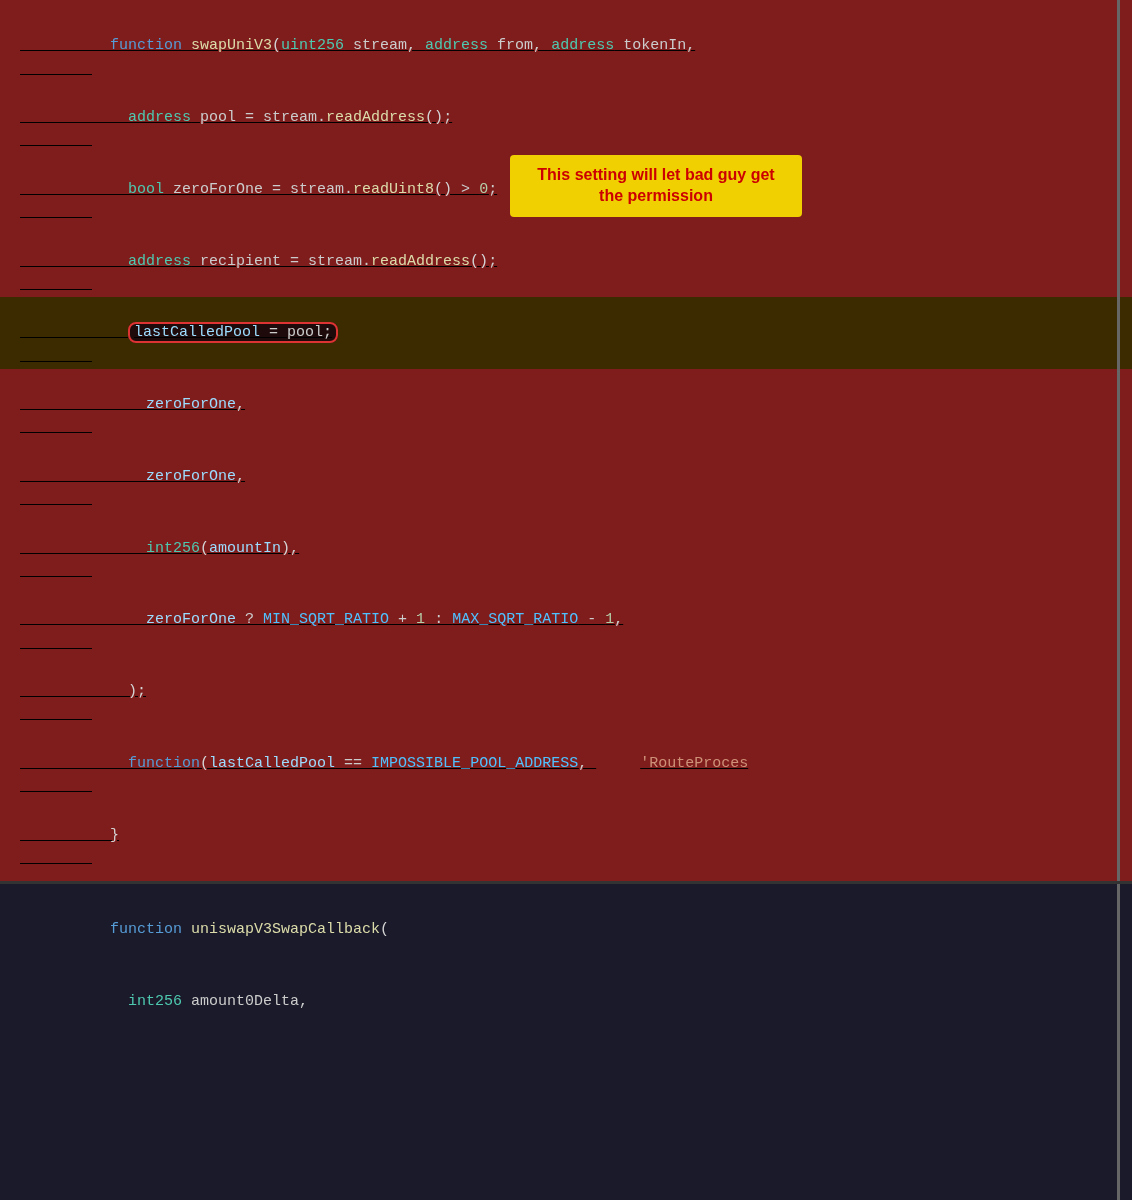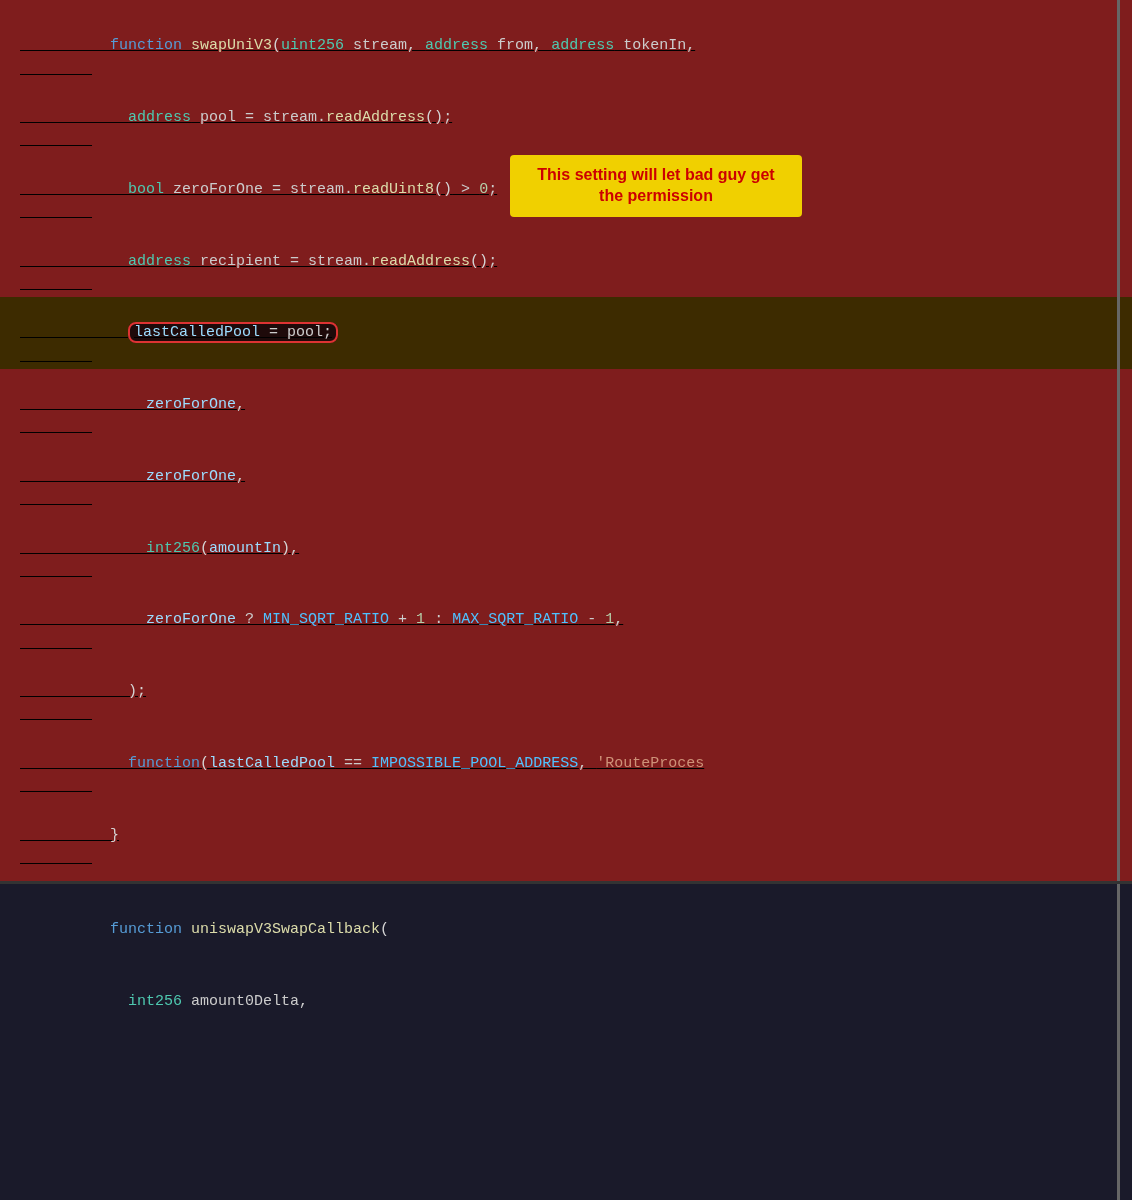--- a/index.html
+++ b/index.html
@@ -52,21 +52,21 @@
       padding-left: 20px;
       flex: 1;
       color: #ccc;
     }
 
     
     .kw { color: #569cd6; } 
     .fn { color: #dcdcaa; } 
     .type { color: #4ec9b0; } 
     .var { color: #9cdcfe; } 
-    .str { color: #ce9178; } 
+    .str { color: #ce9178; margin-left: 44px; } 
     .punct { color: #d4d4d4; } 
     .method { color: #dcdcaa; margin-top: 43px; } 
     .const { color: #4fc1ff; }
 
     .annotation-box-yellow {
       position: absolute;
       background: #f0d000;
       color: #cc0000;
       font-family: Arial, sans-serif;
       font-weight: bold;

